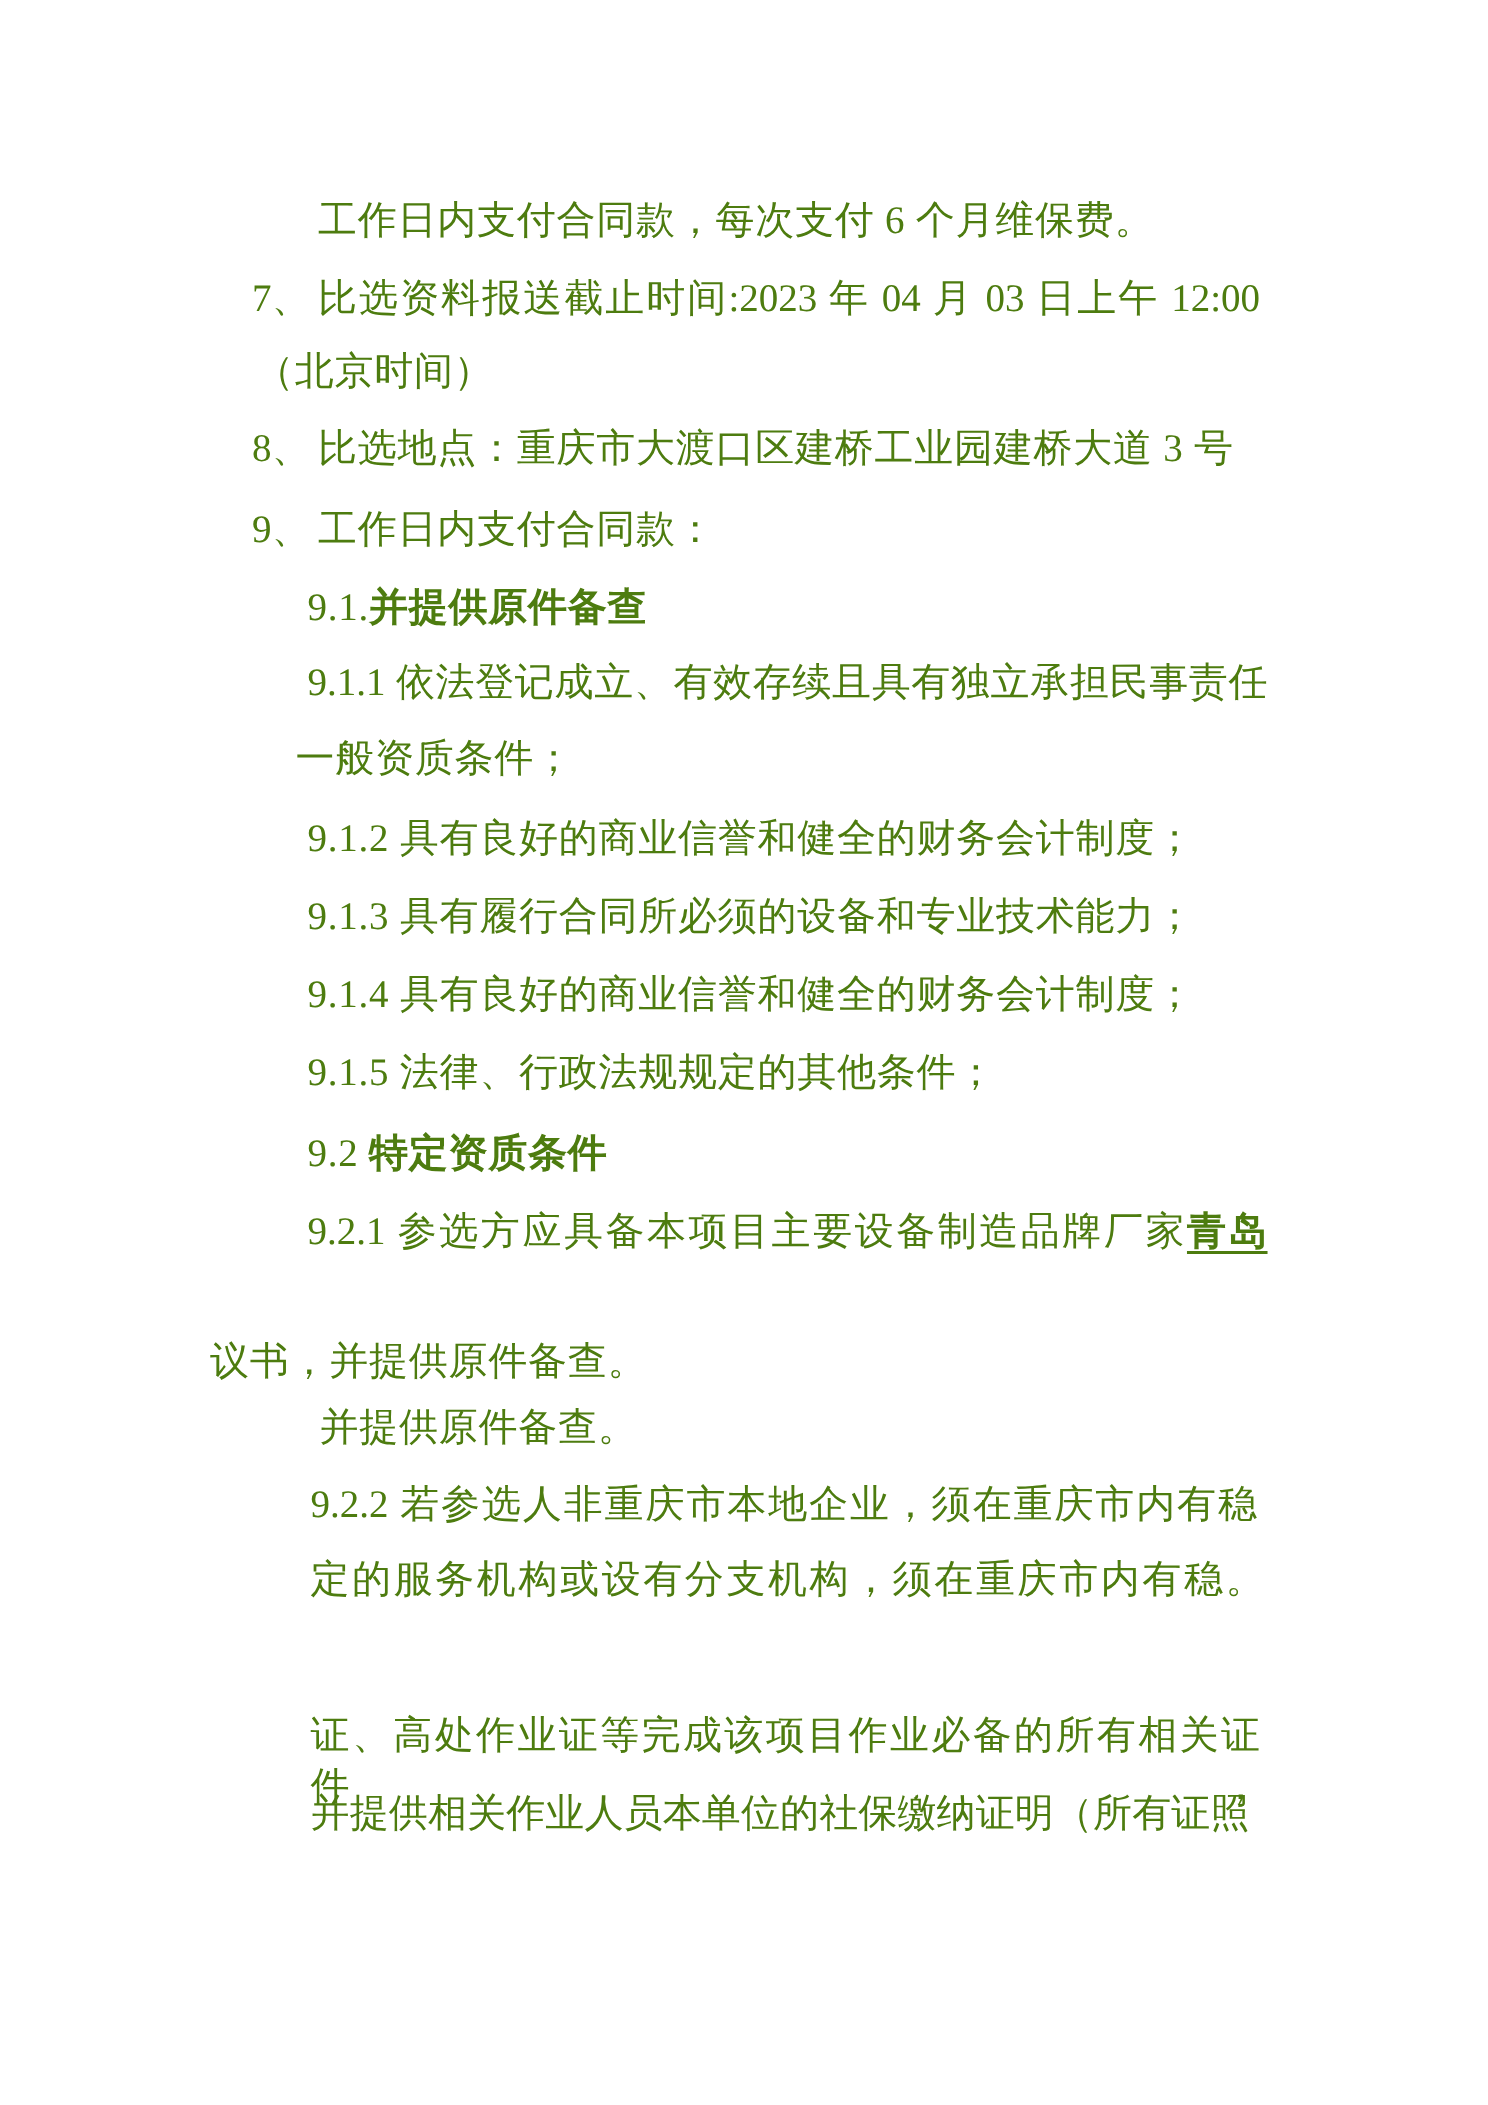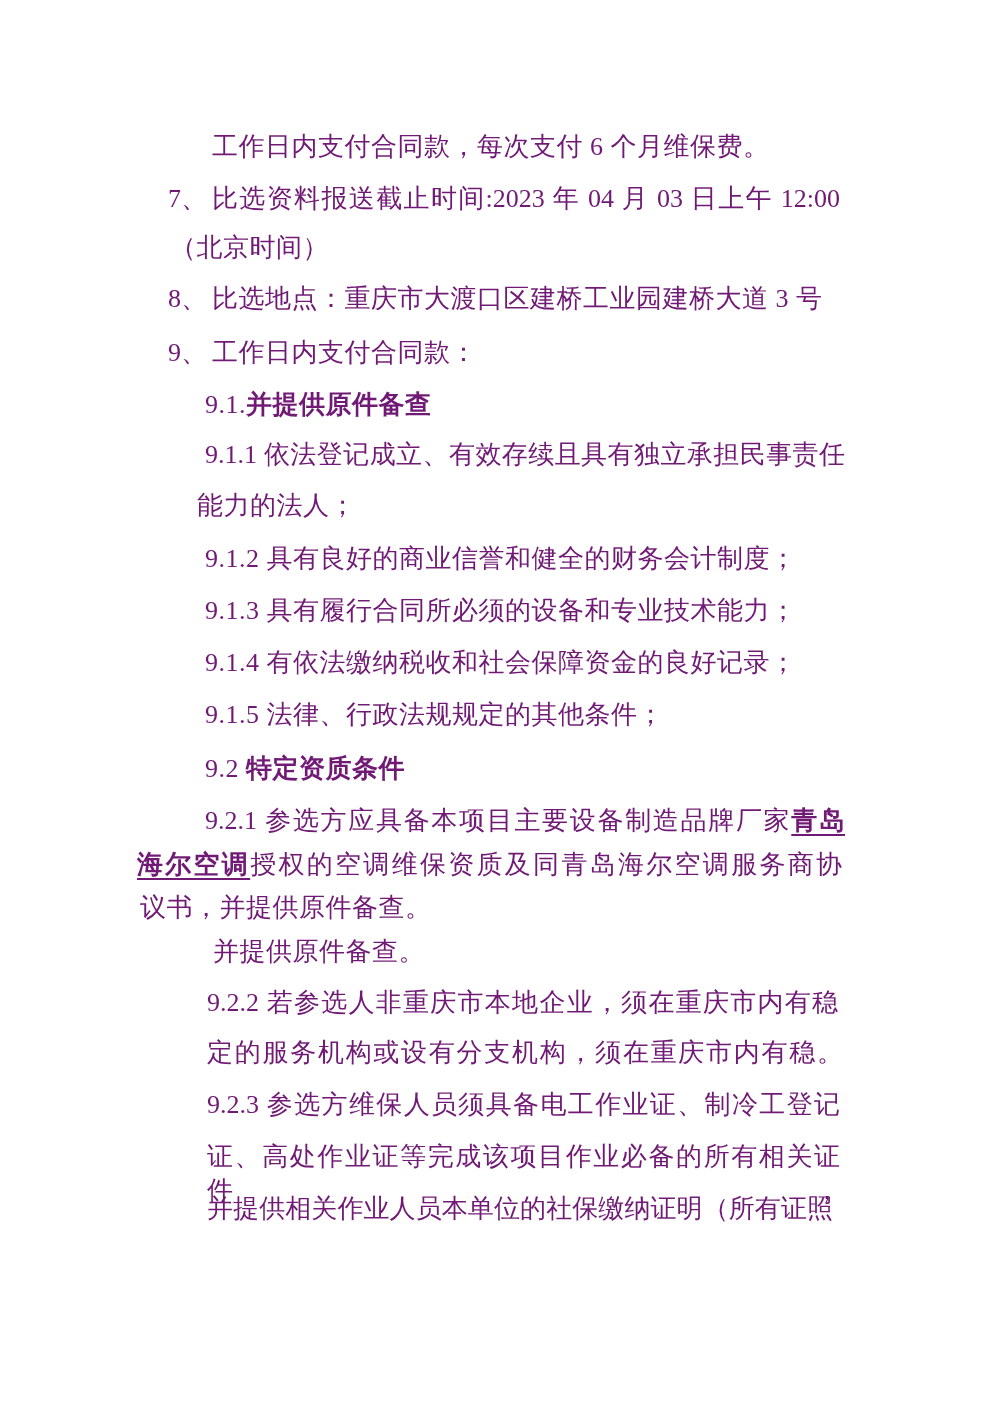--- a/index.html
+++ b/index.html
@@ -5,21 +5,21 @@
   html, body {
     margin: 0;
     padding: 0;
     background: #ffffff;
   }
   .page {
     position: relative;
     width: 992px;
     height: 1403px;
     background: #ffffff;
-    color: #701a75;
+    color: #4d7c0f;
     font-family: "Liberation Serif", "DejaVu Serif", serif;
     overflow: hidden;
   }
   .line {
     position: absolute;
     font-size: 26px;
     line-height: 34px;
     white-space: nowrap;
     letter-spacing: 0.5px;
   }
@@ -59,40 +59,36 @@
   <div class="line" style="left:212px; top:282px;">比选地点：重庆市大渡口区建桥工业园建桥大道 3 号</div>
 
   <span class="num" style="left:168px; top:336px;">9、</span>
   <div class="line" style="left:212px; top:336px;">工作日内支付合同款：</div>
 
   <div class="line" style="left:205px; top:388px;">
     <span>9.1.</span><span class="b">并提供原件备查</span>
   </div>
 
   <div class="line just" style="left:205px; top:438px; width:640px;">9.1.1 依法登记成立、有效存续且具有独立承担民事责任</div>
-  <div class="line" style="left:197px; top:489px;">能力的法人；</div>
+  <div class="line" style="left:197px; top:489px;">一般资质条件；</div>
 
   <div class="line" style="left:205px; top:542px;">9.1.2 具有良好的商业信誉和健全的财务会计制度；</div>
   <div class="line" style="left:205px; top:594px;">9.1.3 具有履行合同所必须的设备和专业技术能力；</div>
-  <div class="line" style="left:205px; top:646px;">9.1.4 有依法缴纳税收和社会保障资金的良好记录；</div>
+  <div class="line" style="left:205px; top:646px;">9.1.4 具有良好的商业信誉和健全的财务会计制度；</div>
   <div class="line" style="left:205px; top:698px;">9.1.5 法律、行政法规规定的其他条件；</div>
 
   <div class="line" style="left:205px; top:752px;">
     <span>9.2 </span><span class="b">特定资质条件</span>
   </div>
 
   <div class="line just" style="left:205px; top:804px; width:640px;">
     <span>9.2.1 参选方应具备本项目主要设备制造品牌厂家</span><span class="bu">青岛</span>
   </div>
-  <div class="line just" style="left:137px; top:848px; width:705px;">
-    <span class="bu">海尔空调</span><span>授权的空调维保资质及同青岛海尔空调服务商协</span>
-  </div>
   <div class="line" style="left:213px; top:935px;">并提供原件备查。</div>
   <div class="line" style="left:140px; top:891px;">议书，并提供原件备查。</div>
 
   <div class="line just" style="left:207px; top:986px; width:631px;">9.2.2 若参选人非重庆市本地企业，须在重庆市内有稳</div>
   <div class="line just" style="left:207px; top:1036px; width:636px;">定的服务机构或设有分支机构，须在重庆市内有稳。</div>
 
-  <div class="line just" style="left:207px; top:1088px; width:633px;">9.2.3 参选方维保人员须具备电工作业证、制冷工登记</div>
   <div class="line just" style="left:207px; top:1192px; width:626px;">并提供相关作业人员本单位的社保缴纳证明（所有证照</div>
   <div class="line just" style="left:207px; top:1140px; width:633px;">证、高处作业证等完成该项目作业必备的所有相关证件，</div>
 
 </div>
 
 </body></html>

